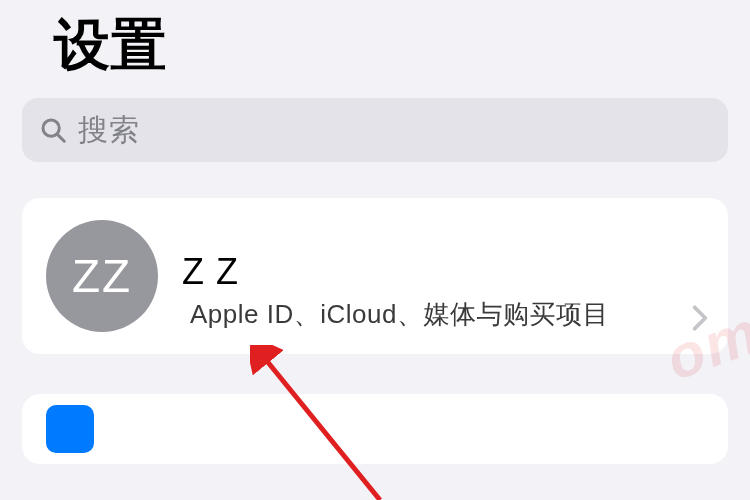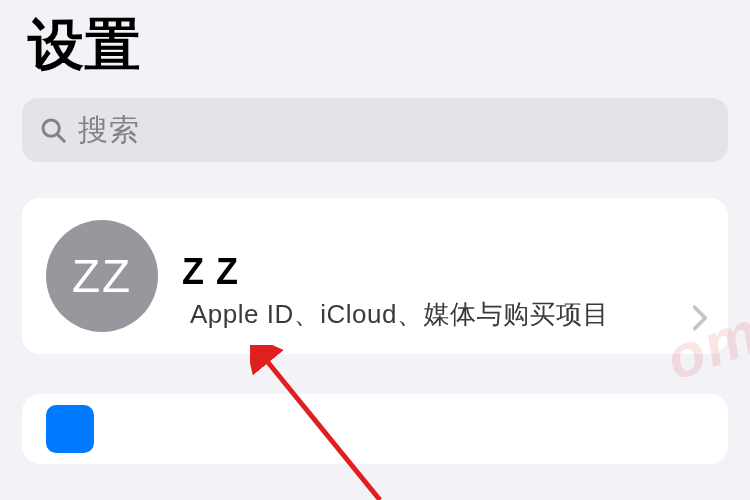--- a/index.html
+++ b/index.html
@@ -17,20 +17,21 @@
       position: relative;
     }
     .header {
       padding: 8px 28px 14px 28px;
     }
     .title {
       font-size: 56px;
       font-weight: 700;
       color: #000;
       letter-spacing: 0.5px;
+      margin-left: 26px;
     }
     .search-wrap {
       padding: 0 22px;
     }
     .search-bar {
       background: #e3e3e9;
       border-radius: 16px;
       height: 64px;
       display: flex;
       align-items: center;
@@ -73,21 +74,21 @@
       font-size: 46px;
       font-weight: 400;
       letter-spacing: 2px;
     }
     .account-text {
       flex: 1;
       min-width: 0;
     }
     .account-name {
       font-size: 36px;
-      font-weight: 700;
+      font-weight: 400;
       color: #000;
       margin-bottom: 4px;
       letter-spacing: 1px;
     }
     .account-sub {
       font-size: 26px;
       color: #3a3a3c;
       line-height: 1.35;
       letter-spacing: 0.5px;
       margin-left: 8px;

